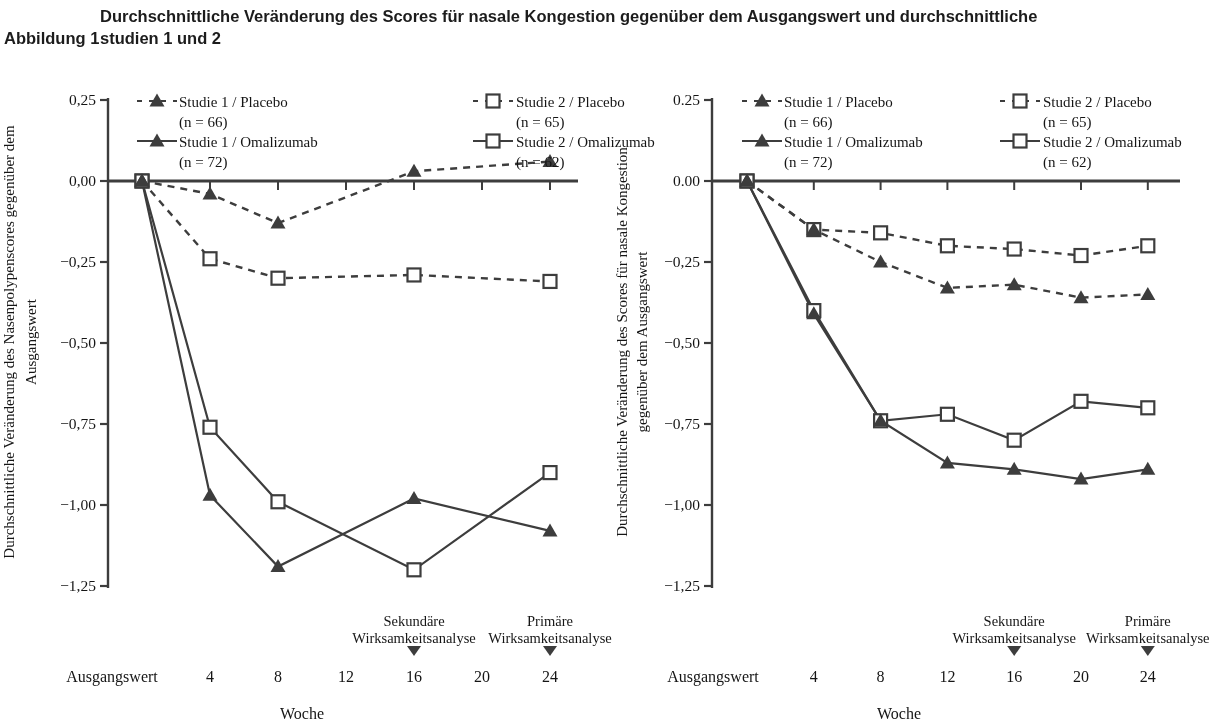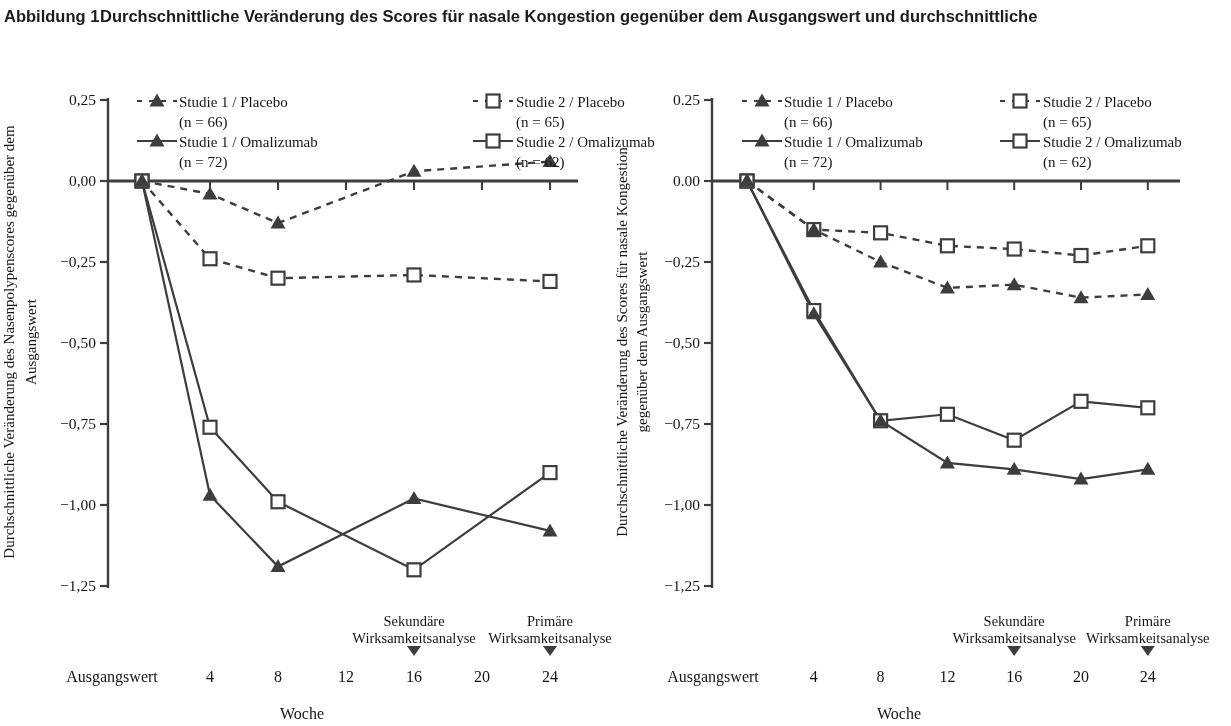--- a/index.html
+++ b/index.html
@@ -17,20 +17,21 @@
   .ylab{font:15px "Liberation Serif",serif;}
   .ann{font:14.5px "Liberation Serif",serif;}
 </style>
 </head>
 <body>
 
 <div class="title-row">
   <div class="fig-label">Abbildung 1</div>
   <div class="fig-title-lines">
     <div class="fig-title-line">Durchschnittliche Veränderung des Scores für nasale Kongestion gegenüber dem Ausgangswert und durchschnittliche</div>
+    <div class="fig-title-line">studien 1 und 2</div>
   </div>
 </div>
 
 <svg id="charts-svg" width="1231" height="646" viewBox="0 0 1231 646">
     <g>
       <line x1="108" y1="18" x2="108" y2="508" stroke="#3d3d3d" stroke-width="2.4"></line>
       <line x1="100" y1="20" x2="108" y2="20" stroke="#3d3d3d" stroke-width="2.2"></line>
       <text x="96" y="25" text-anchor="end" class="tick">0,25</text>
       <line x1="100" y1="101" x2="108" y2="101" stroke="#3d3d3d" stroke-width="2.2"></line>
       <text x="96" y="106" text-anchor="end" class="tick">0,00</text>

